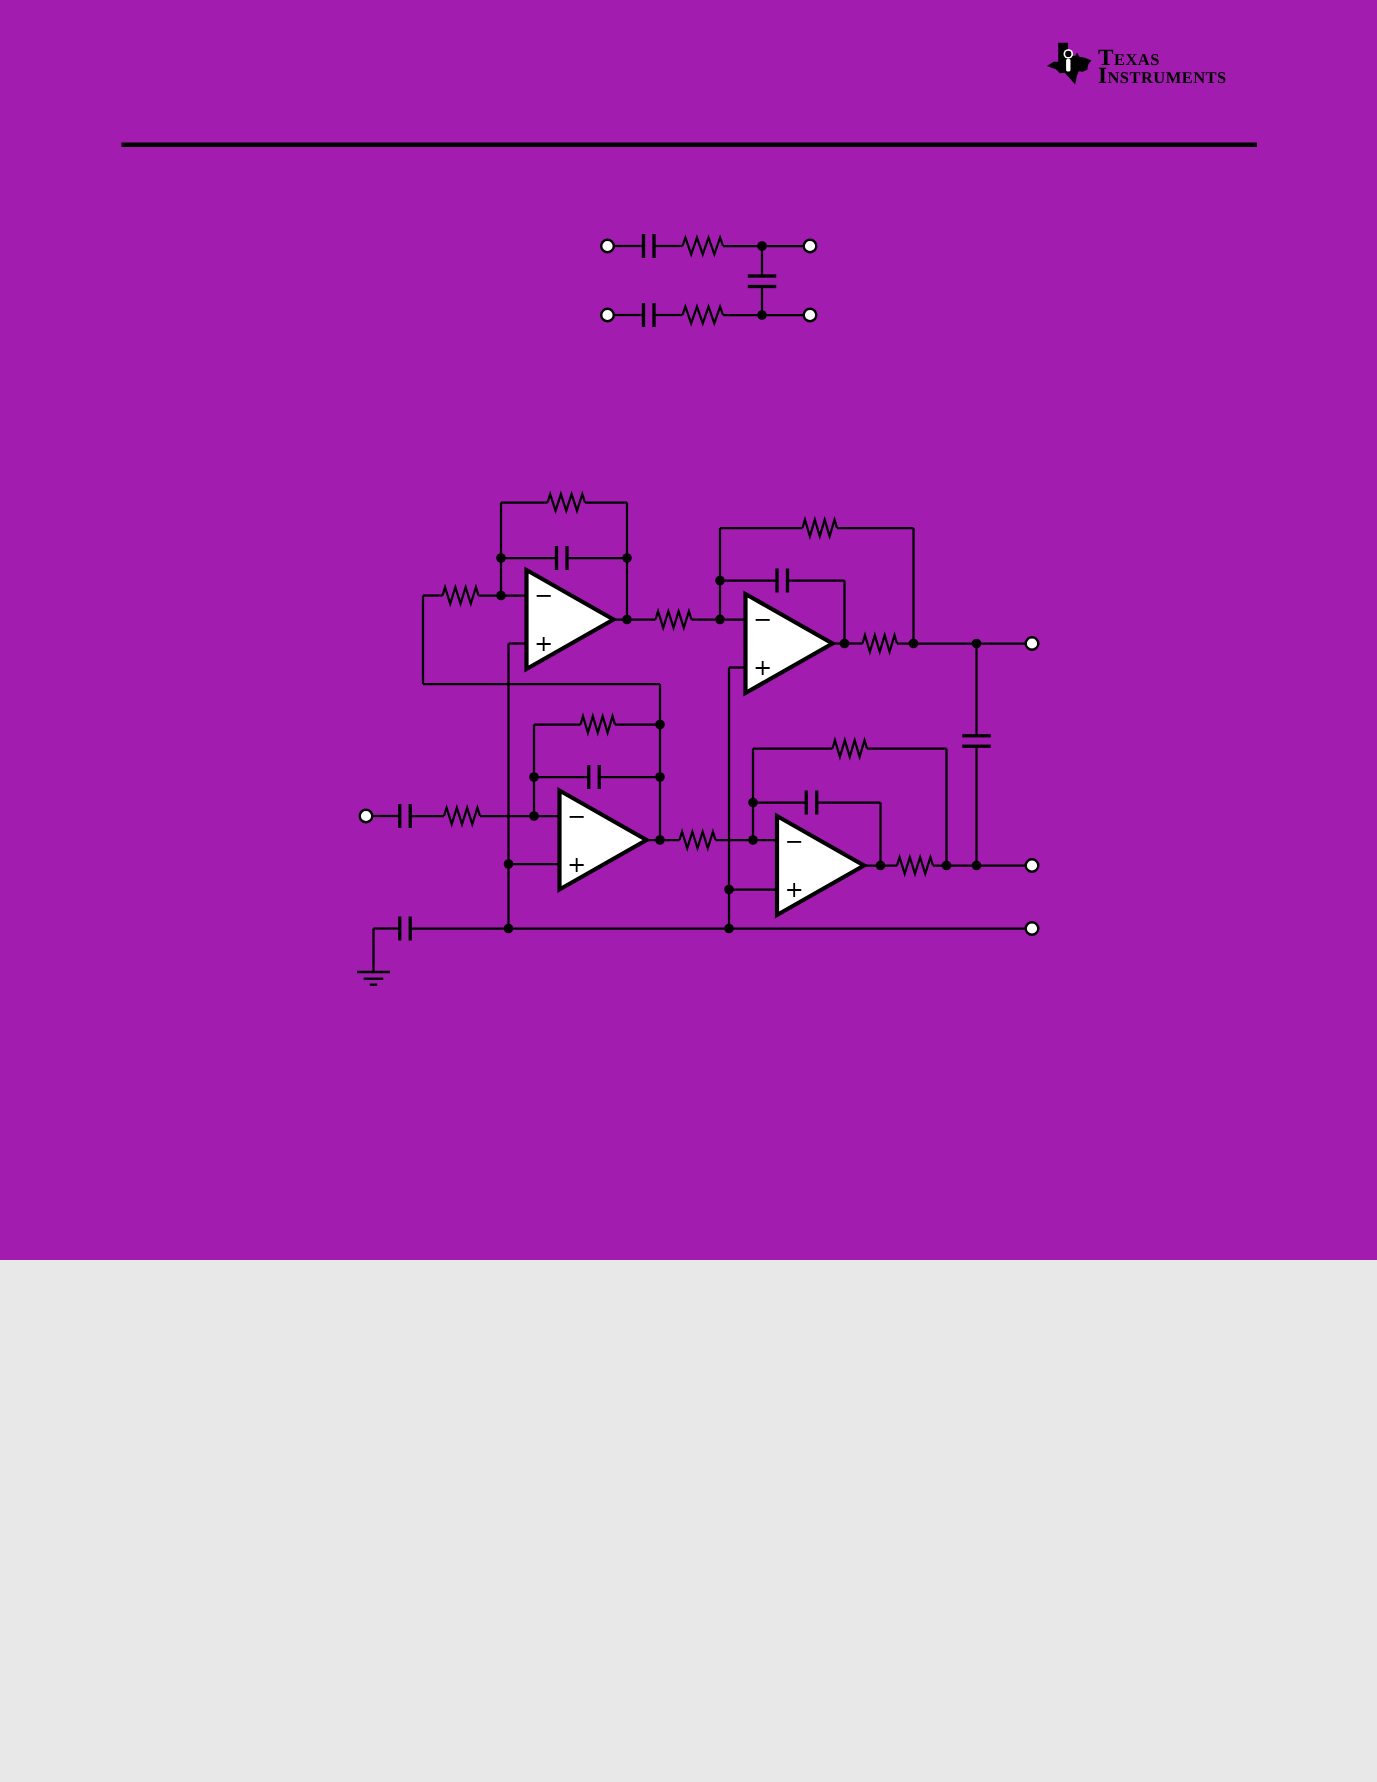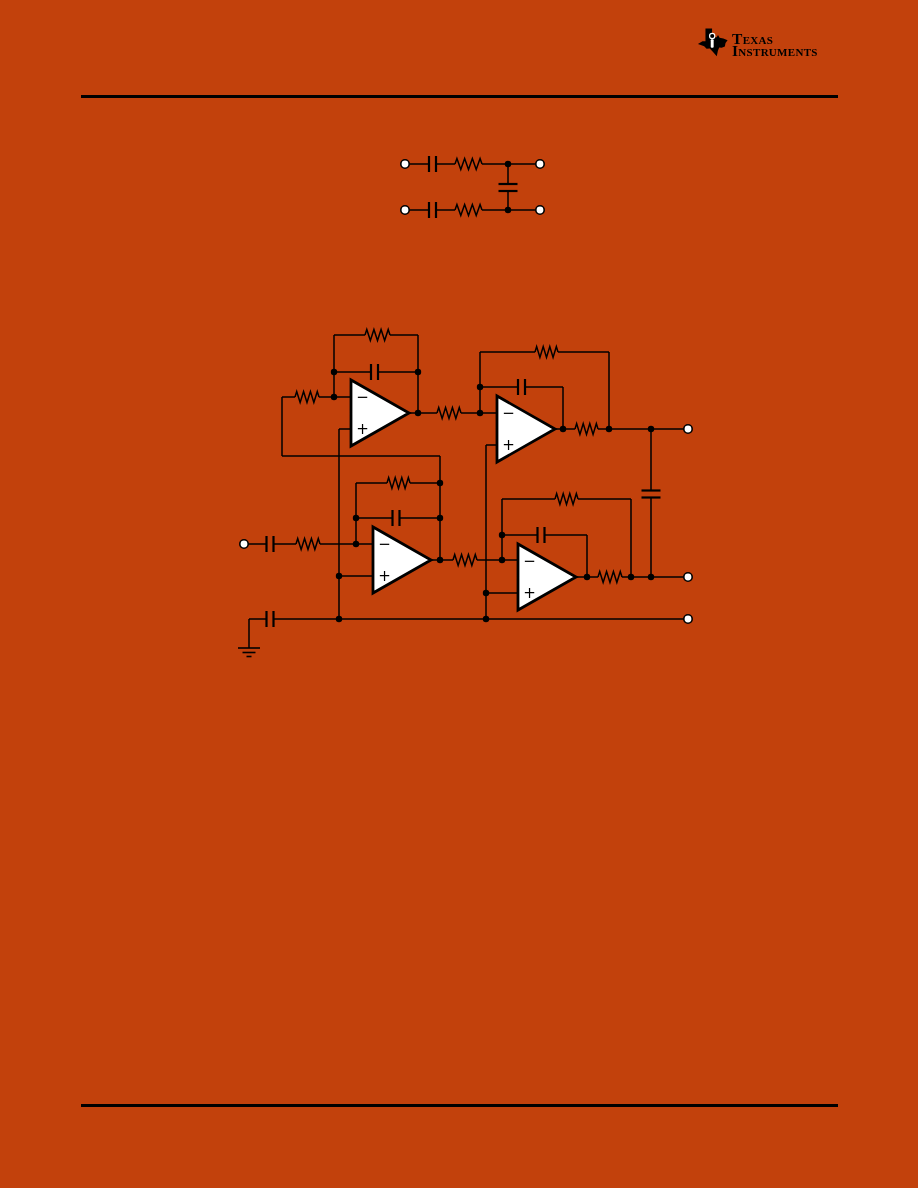--- a/index.html
+++ b/index.html
@@ -1,16 +1,16 @@
 <!DOCTYPE html>
 <html><head>
 <meta charset="utf-8">
 <style>
   html,body{margin:0;padding:0;background:#e8e8e8;}
-  .page{position:relative;width:918px;height:1188px;background:#c2410c;margin:0 auto;
+  .page{position:relative;width:918px;height:840px;background:#a21caf;margin:0 auto;
         font-family:"Liberation Serif",serif;overflow:hidden;}
   .rule{position:absolute;left:81px;width:757px;height:2.6px;background:#000;}
   .rule-top{top:95px;}
   .rule-bottom{top:1104px;}
   .logo{position:absolute;left:697px;top:27px;display:flex;align-items:flex-start;}
   .logo-icon{width:32px;height:33px;flex:0 0 auto;}
   .logo-text{margin:6px 0 0 3px;display:flex;flex-direction:column;}
   .logo-text span{font-variant:small-caps;font-weight:700;font-size:15.5px;line-height:12.4px;
         letter-spacing:.3px;color:#000;white-space:nowrap;}
   .canvas{position:absolute;left:0;top:0;}

